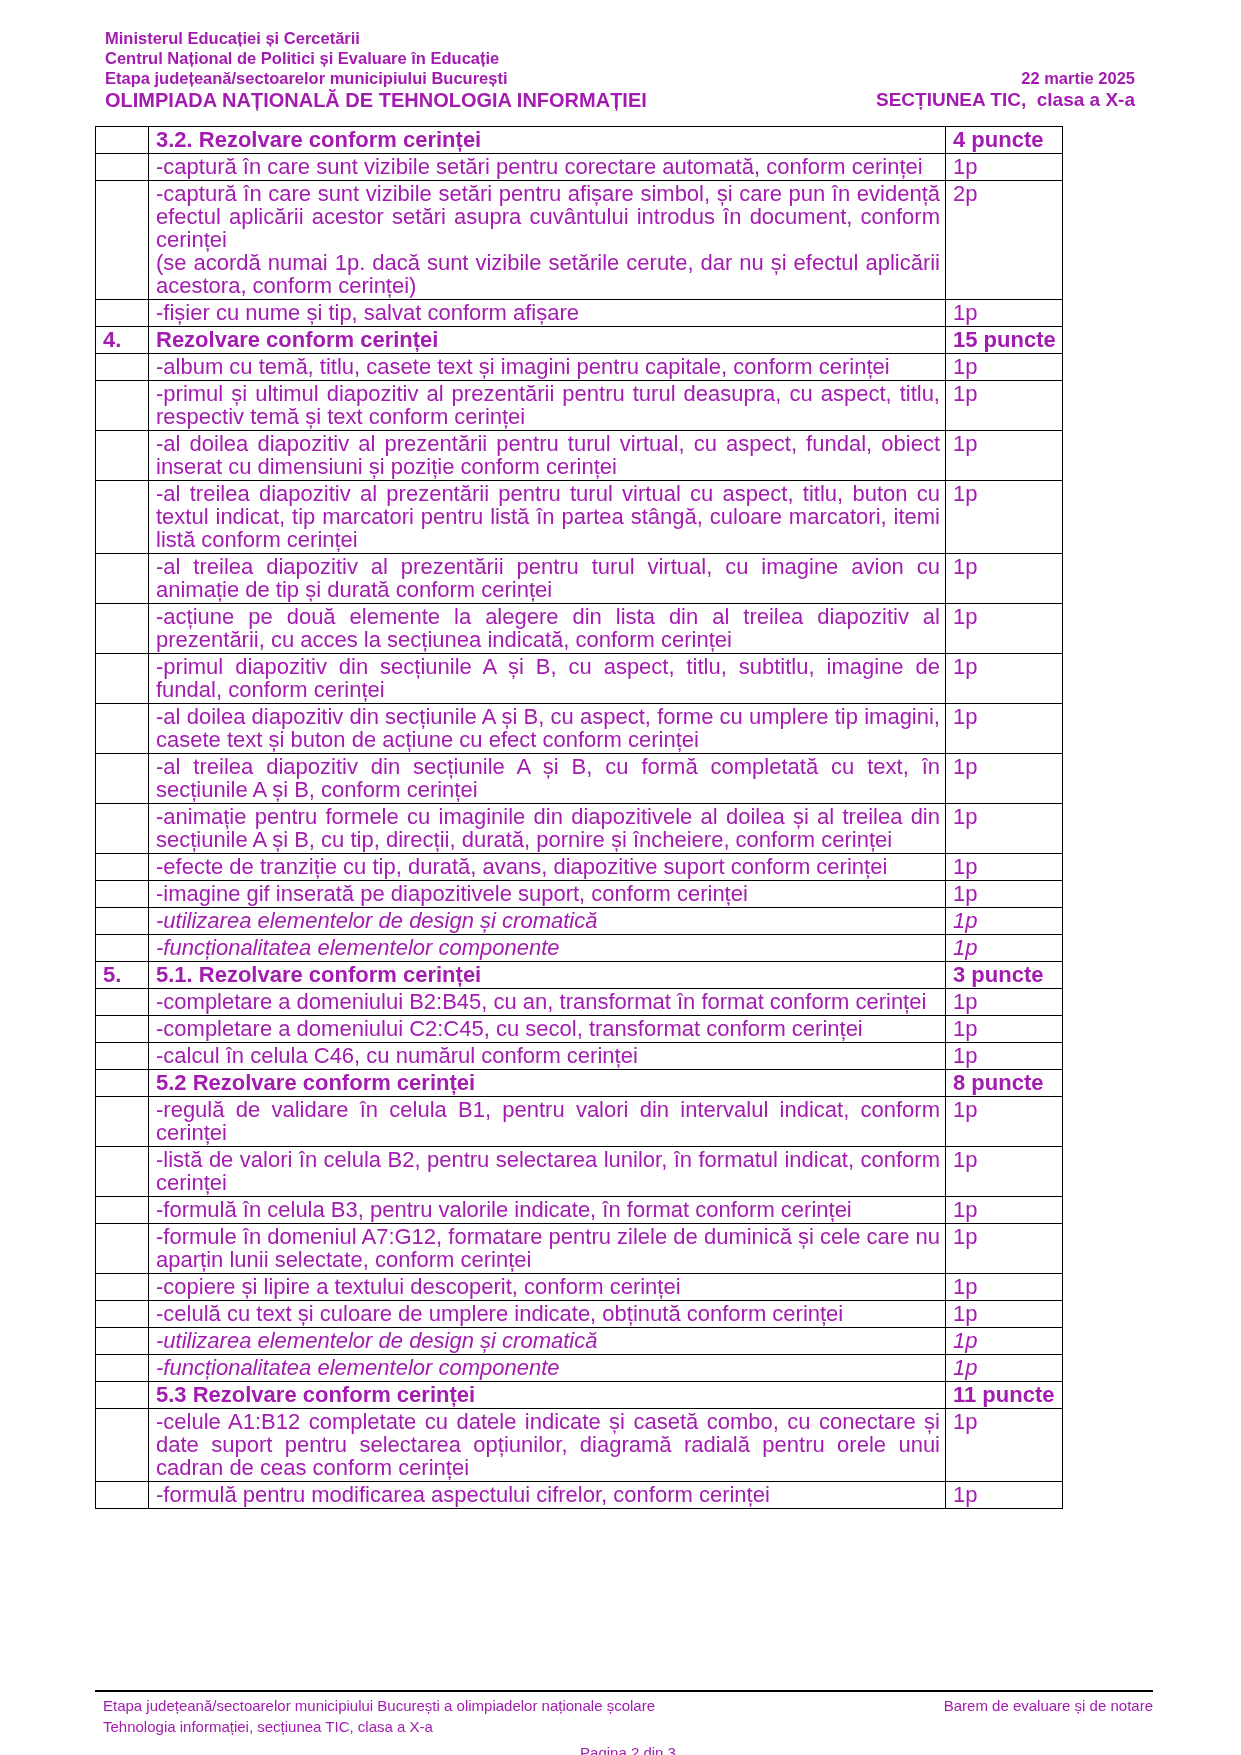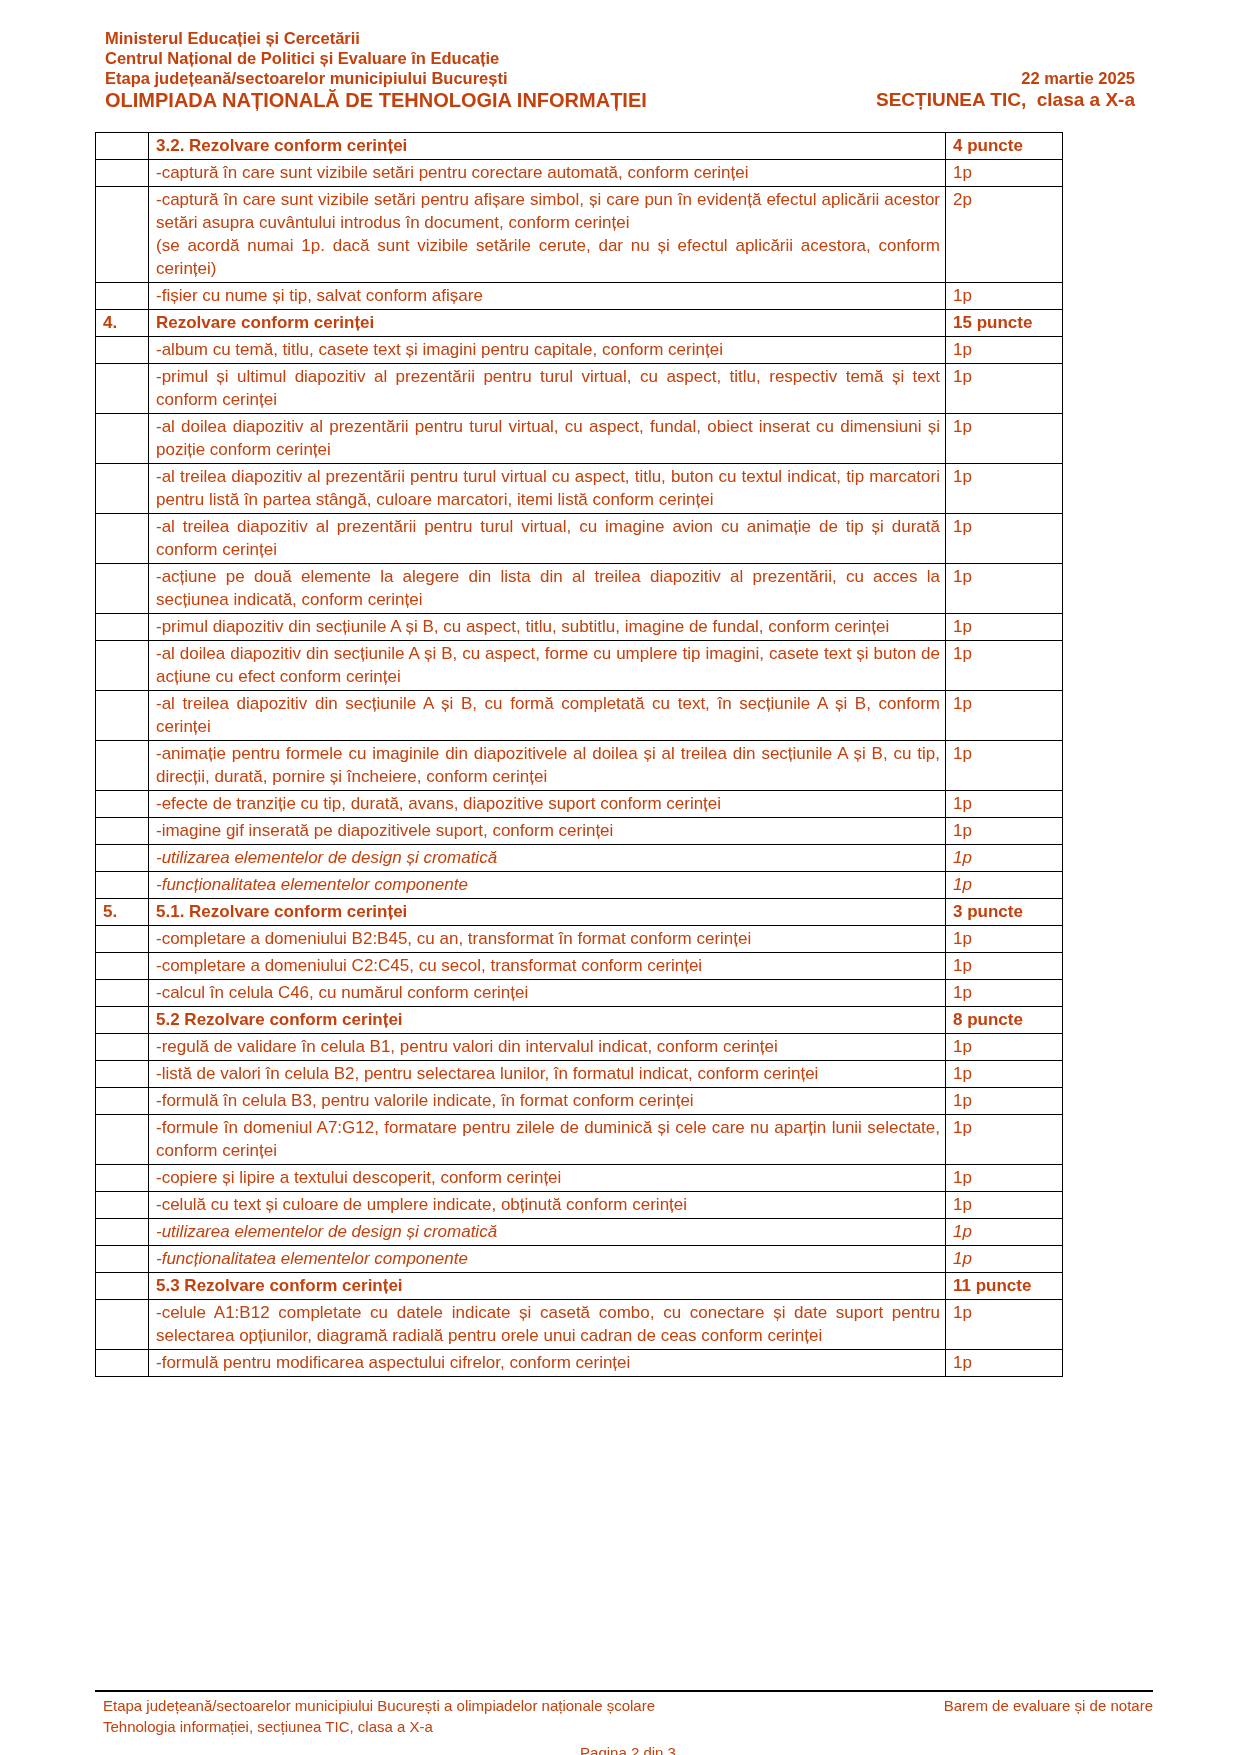--- a/index.html
+++ b/index.html
@@ -2,21 +2,21 @@
 <html><head>
 <meta charset="utf-8">
 <style>
   * { box-sizing: border-box; }
   html, body { margin: 0; padding: 0; background: #ffffff; }
   .page {
     position: relative;
     width: 1241px;
     height: 1755px;
     background: #ffffff;
-    color: #c2410c;
+    color: #a21caf;
     font-family: "Liberation Sans", sans-serif;
     overflow: hidden;
     padding: 28px 0 0 95px;
   }
   
   .doc-header {
     width: 1040px;
     padding-left: 10px;
     font-weight: bold;
     font-size: 16.5px;
@@ -24,22 +24,22 @@
   }
   .hsplit { display: flex; justify-content: space-between; align-items: flex-start; }
   .title-line { margin-top: 2px; }
   .title-main { font-size: 20px; }
   .title-section { font-size: 19px; }
   
   table.barem {
     border-collapse: collapse;
     table-layout: fixed;
     width: 967px;
-    margin-top: 22px;
-    font-size: 17px;
+    margin-top: 16px;
+    font-size: 22px;
     line-height: 23px;
   }
   table.barem td {
     border: 1px solid #000000;
     vertical-align: top;
     padding: 1px 5px 2px 7px;
   }
   td.col-num  { width: 53px;  font-weight: bold; padding-left: 12px; }
   td.col-text { width: 797px; text-align: justify; white-space: pre-line; }
   td.col-pts  { width: 117px; text-align: left; padding-left: 2px; padding-right: 2px; }
@@ -107,21 +107,21 @@
           <td class="col-text">Rezolvare conform cerinței</td>
           <td class="col-pts">15 puncte</td>
         </tr>
         <tr class="row-item">
           <td class="col-num"></td>
           <td class="col-text">-album cu temă, titlu, casete text și imagini pentru capitale, conform cerinței</td>
           <td class="col-pts">1p</td>
         </tr>
         <tr class="row-item">
           <td class="col-num"></td>
-          <td class="col-text">-primul și ultimul diapozitiv al prezentării pentru turul virtual, cu aspect, titlu, respectiv temă și text conform cerinței</td>
+          <td class="col-text">-primul și ultimul diapozitiv al prezentării pentru turul deasupra, cu aspect, titlu, respectiv temă și text conform cerinței</td>
           <td class="col-pts">1p</td>
         </tr>
         <tr class="row-item">
           <td class="col-num"></td>
           <td class="col-text">-al doilea diapozitiv al prezentării pentru turul virtual, cu aspect, fundal, obiect inserat cu dimensiuni și poziție conform cerinței</td>
           <td class="col-pts">1p</td>
         </tr>
         <tr class="row-item">
           <td class="col-num"></td>
           <td class="col-text">-al treilea diapozitiv al prezentării pentru turul virtual cu aspect, titlu, buton cu textul indicat, tip marcatori pentru listă în partea stângă, culoare marcatori, itemi listă conform cerinței</td>

